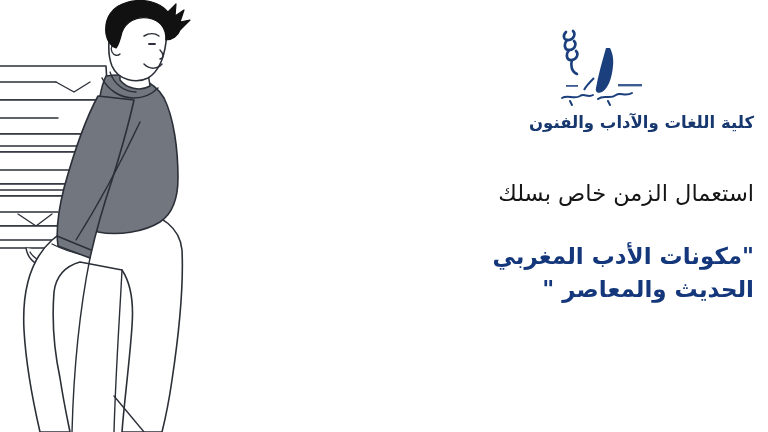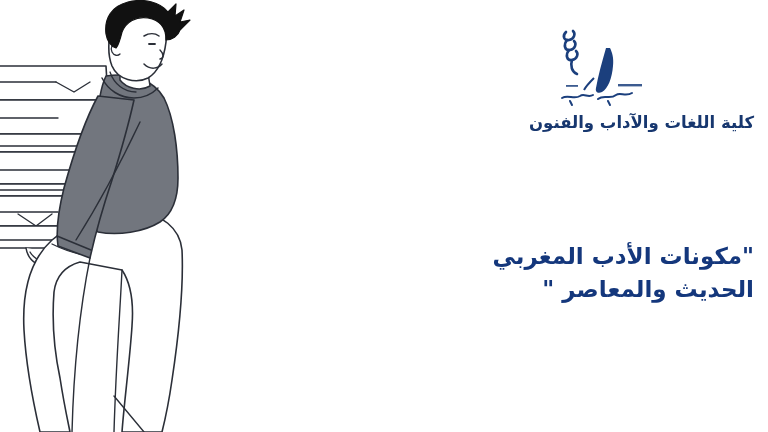--- a/index.html
+++ b/index.html
@@ -230,20 +230,21 @@
           <path d="M26 76 C32 72 38 78 44 74 C48 71 52 76 57 73"></path>
           <path d="M62 77 C68 72 74 78 80 73 C84 70 90 75 96 71"></path>
           <path d="M34 79 L36 83"></path>
           <path d="M72 79 L74 83"></path>
         </g>
       </svg>
     </div>
 
     <div class="faculty-name">كلية اللغات والآداب والفنون</div>
 
+    <div class="subject-line">استعمال الزمن خاص بسلك</div>
 
     <div class="program-title">
       <span class="ln">"مكونات الأدب المغربي</span>
       <span class="ln">الحديث والمعاصر "</span>
     </div>
 
   </div>
 </div>
 
 </body></html>

